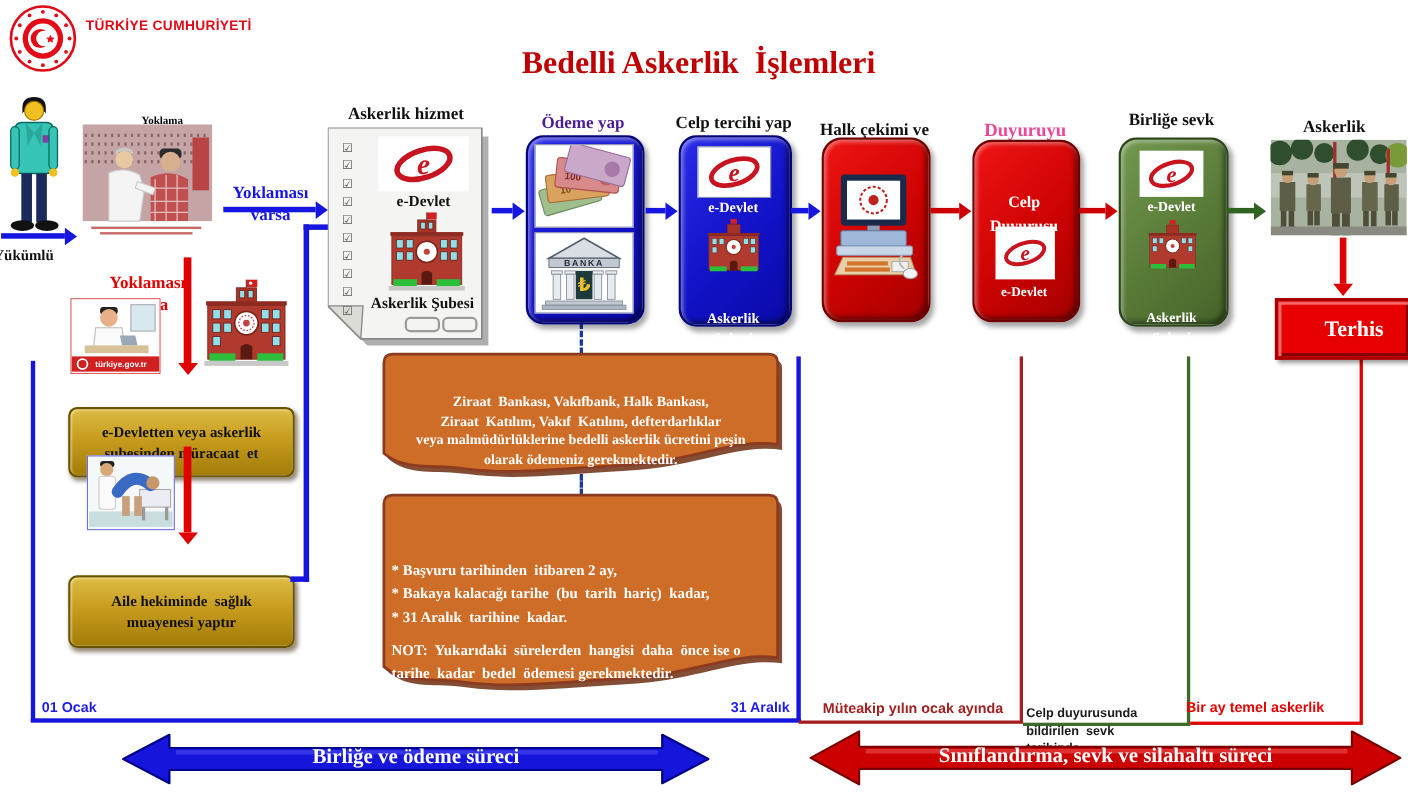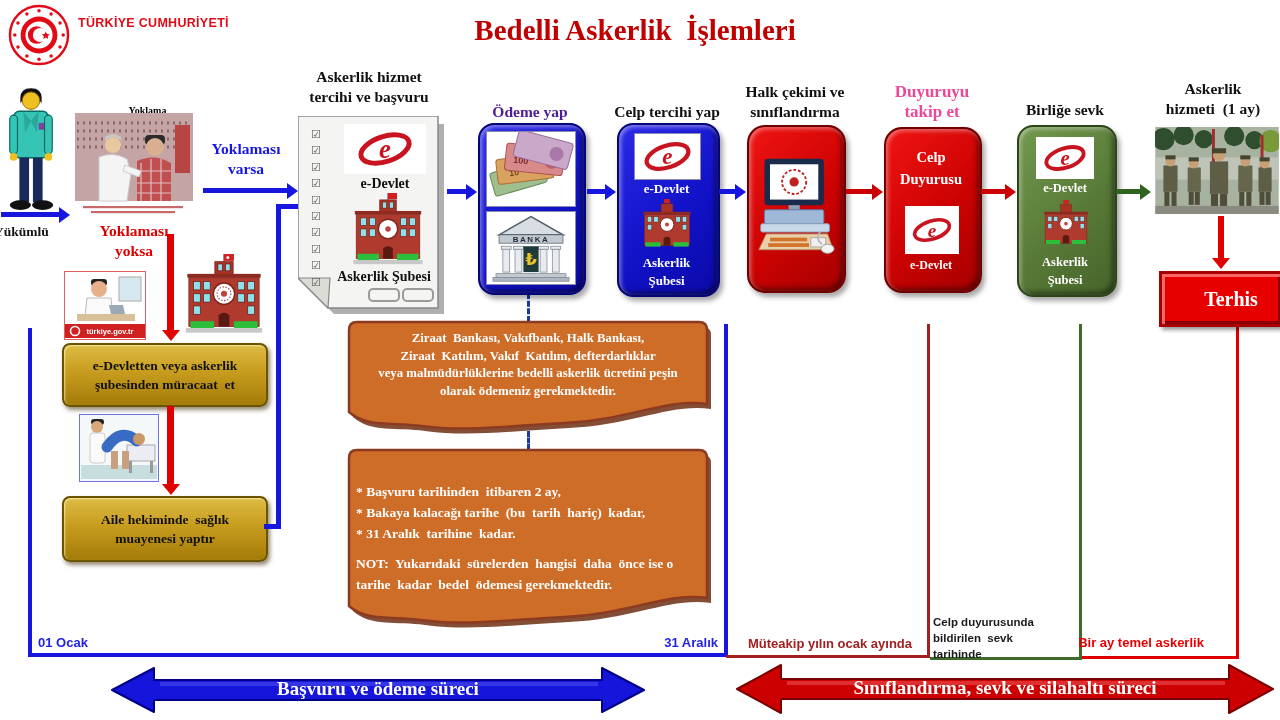--- a/index.html
+++ b/index.html
@@ -2,21 +2,21 @@
 <html><head>
 <meta charset="utf-8">
 <style>
   html,body{margin:0;padding:0;background:#fff;}
   #stage{position:relative;width:1280px;height:720px;background:#fff;overflow:hidden;
          font-family:"Liberation Serif",serif;padding-left:12px;}
   .abs{position:absolute;}
   .ser{font-family:"Liberation Serif",serif;font-weight:bold;}
   .sans{font-family:"Liberation Sans",sans-serif;font-weight:bold;}
   .ctr{text-align:center;}
-  .pre{white-space:pre-wrap;}
+  .pre{white-space:pre-wrap;margin-top:27px;}
   
   .arrow-r{position:absolute;height:5px;background:currentColor;}
   .arrow-r::after{content:"";position:absolute;right:-11px;top:50%;transform:translateY(-50%);
     border-left:11px solid currentColor;border-top:8px solid transparent;border-bottom:8px solid transparent;}
   .arrow-d{position:absolute;width:7px;background:currentColor;}
   .arrow-d::after{content:"";position:absolute;bottom:-11px;left:50%;transform:translateX(-50%);
     border-top:11px solid currentColor;border-left:9px solid transparent;border-right:9px solid transparent;}
   .line{position:absolute;}
   .bluebox{position:absolute;border:2px solid #05057A;border-radius:16px;
     background:linear-gradient(135deg,#2A2AE8 0%,#1212C8 55%,#0A0AA6 100%);
@@ -495,21 +495,21 @@
   <div class="abs sans" style="left:640px;top:635px;width:78px;text-align:right;font-size:13px;color:#1F1FE8;z-index:2">31 Aralık</div>
   <div class="abs sans ctr" style="left:732px;top:636px;width:196px;font-size:13px;color:#A32020;z-index:2">Müteakip yılın ocak ayında</div>
   <div class="abs sans pre" style="left:933px;top:614px;width:120px;font-size:11.5px;line-height:16px;color:#1A1A1A;z-index:2">Celp duyurusunda
 bildirilen  sevk tarihinde</div>
   <div class="abs sans ctr" style="left:1046px;top:635px;width:190px;font-size:13px;color:#E80000;z-index:2">Bir ay temel askerlik</div>
 
   <svg class="abs" style="left:110px;top:666px;z-index:2" width="536" height="48" viewBox="0 0 536 48">
     <polygon points="2,24 44,2 44,14 492,14 492,2 534,24 492,46 492,34 44,34 44,46" fill="#1515DC" stroke="#00008B" stroke-width="2" stroke-linejoin="round"></polygon>
     <polygon points="50,16 488,16 488,20 50,20" fill="#4D4DF0" opacity=".6"></polygon>
   </svg>
-  <div class="abs ser ctr" style="left:110px;top:678px;width:536px;font-size:19px;color:#fff;z-index:3">Başvuru ve ödeme süreci</div>
+  <div class="abs ser ctr" style="left:110px;top:678px;width:536px;font-size:19px;color:#fff;z-index:3">Birliğe ve ödeme süreci</div>
 
   <svg class="abs" style="left:735px;top:662px;z-index:2" width="540" height="54" viewBox="0 0 540 54">
     <polygon points="2,27 46,3 46,17 494,17 494,3 538,27 494,51 494,37 46,37 46,51" fill="#CC0000" stroke="#7A0000" stroke-width="2" stroke-linejoin="round"></polygon>
     <polygon points="52,19 490,19 490,23 52,23" fill="#F06060" opacity=".5"></polygon>
   </svg>
   <div class="abs ser ctr" style="left:735px;top:677px;width:540px;font-size:19px;color:#fff;z-index:3">Sınıflandırma,  sevk ve silahaltı  süreci</div>
 
 </div>
 
 </body></html>

